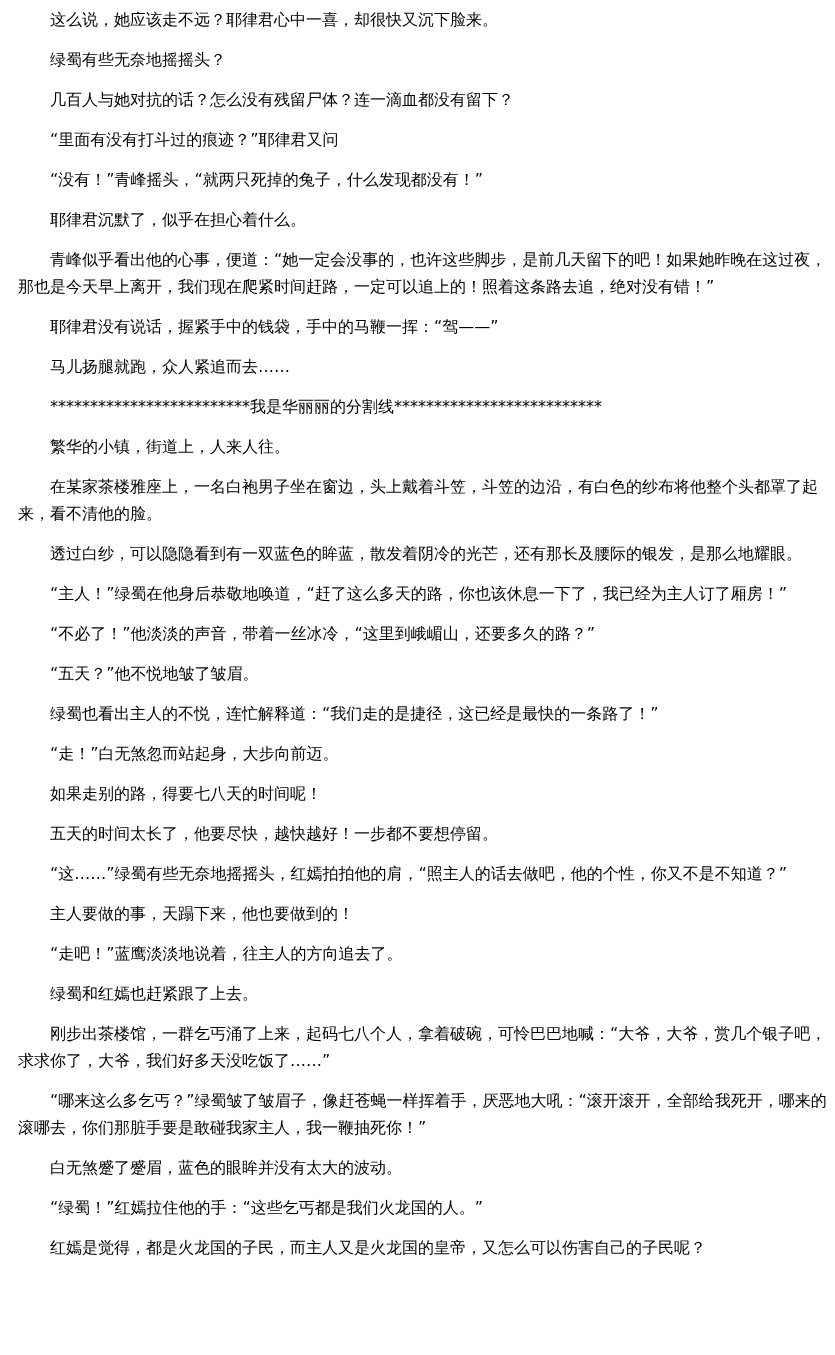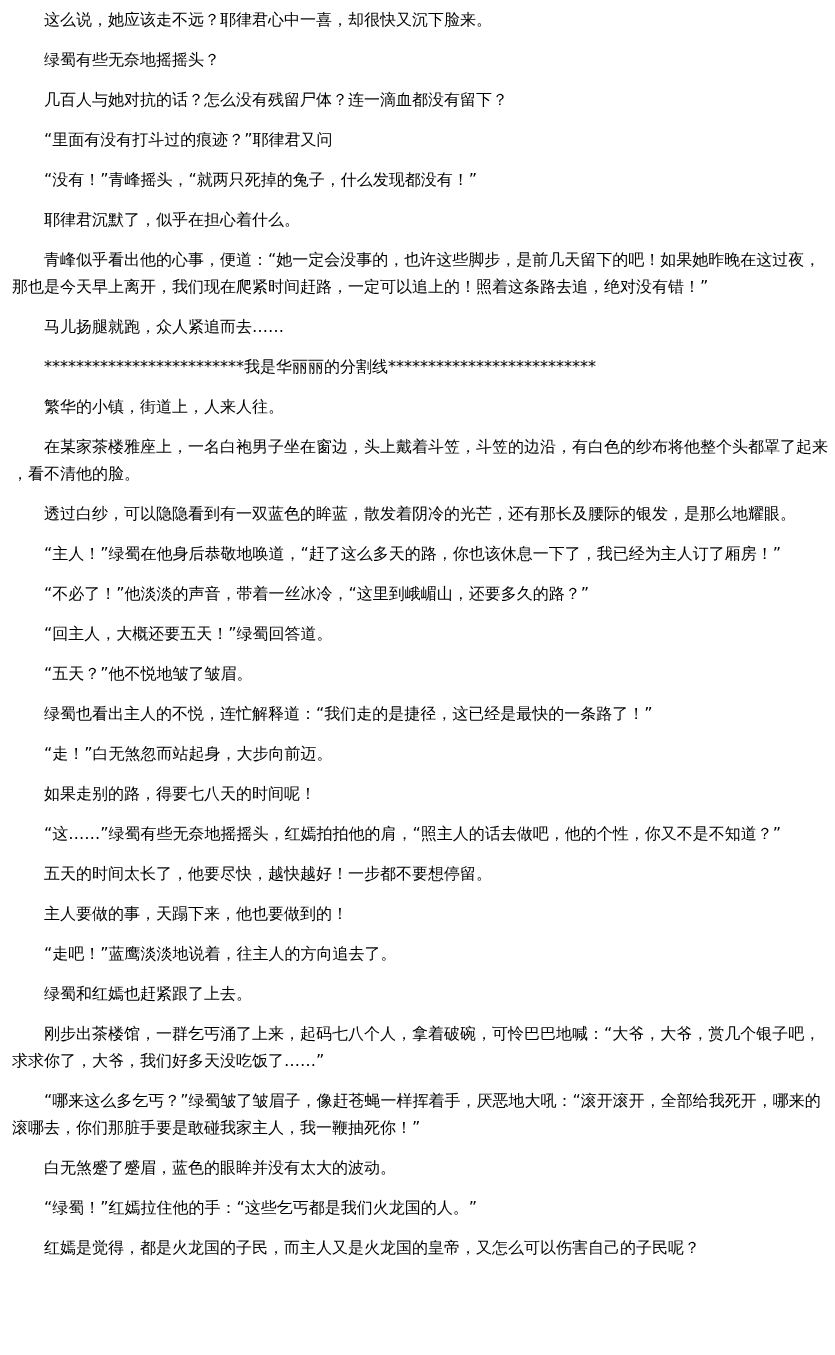--- a/index.html
+++ b/index.html
@@ -10,21 +10,21 @@
   .page {
     width: 835px;
     min-height: 1355px;
     box-sizing: border-box;
     padding: 6px 2px 10px 1px;
     background: #ffffff;
     color: #000000;
     font-family: "DejaVu Sans", "Liberation Sans", sans-serif;
   }
   .para {
-    margin: 0 0 13px 11px;
+    margin: 0 0 13px 17px;
     font-size: 16px;
     line-height: 27px;
     text-indent: 2em;
     word-break: break-all;
     line-break: anywhere;
     white-space: normal;
   }
   .para.separator {
     letter-spacing: 0;
   }
@@ -34,34 +34,34 @@
 
 <main class="page">
   <article class="content">
       <p class="para">这么说，她应该走不远？耶律君心中一喜，却很快又沉下脸来。</p>
       <p class="para">绿蜀有些无奈地摇摇头？</p>
       <p class="para">几百人与她对抗的话？怎么没有残留尸体？连一滴血都没有留下？</p>
       <p class="para">“里面有没有打斗过的痕迹？”耶律君又问</p>
       <p class="para">“没有！”青峰摇头，“就两只死掉的兔子，什么发现都没有！”</p>
       <p class="para">耶律君沉默了，似乎在担心着什么。</p>
       <p class="para">青峰似乎看出他的心事，便道：“她一定会没事的，也许这些脚步，是前几天留下的吧！如果她昨晚在这过夜，那也是今天早上离开，我们现在爬紧时间赶路，一定可以追上的！照着这条路去追，绝对没有错！”</p>
+      <p class="para">耶律君没有说话，握紧手中的钱袋，手中的马鞭一挥：“驾——”</p>
       <p class="para">马儿扬腿就跑，众人紧追而去……</p>
       <p class="para separator">*************************我是华丽丽的分割线**************************</p>
       <p class="para">繁华的小镇，街道上，人来人往。</p>
       <p class="para">在某家茶楼雅座上，一名白袍男子坐在窗边，头上戴着斗笠，斗笠的边沿，有白色的纱布将他整个头都罩了起来，看不清他的脸。</p>
       <p class="para">透过白纱，可以隐隐看到有一双蓝色的眸蓝，散发着阴冷的光芒，还有那长及腰际的银发，是那么地耀眼。</p>
       <p class="para">“主人！”绿蜀在他身后恭敬地唤道，“赶了这么多天的路，你也该休息一下了，我已经为主人订了厢房！”</p>
       <p class="para">“不必了！”他淡淡的声音，带着一丝冰冷，“这里到峨嵋山，还要多久的路？”</p>
-      <p class="para">“回主人，大概还要五天！”绿蜀回答道。</p>
       <p class="para">“五天？”他不悦地皱了皱眉。</p>
       <p class="para">绿蜀也看出主人的不悦，连忙解释道：“我们走的是捷径，这已经是最快的一条路了！”</p>
       <p class="para">“走！”白无煞忽而站起身，大步向前迈。</p>
       <p class="para">如果走别的路，得要七八天的时间呢！</p>
+      <p class="para">五天的时间太长了，他要尽快，越快越好！一步都不要想停留。</p>
       <p class="para">“这……”绿蜀有些无奈地摇摇头，红嫣拍拍他的肩，“照主人的话去做吧，他的个性，你又不是不知道？”</p>
-      <p class="para">五天的时间太长了，他要尽快，越快越好！一步都不要想停留。</p>
       <p class="para">主人要做的事，天蹋下来，他也要做到的！</p>
       <p class="para">“走吧！”蓝鹰淡淡地说着，往主人的方向追去了。</p>
       <p class="para">绿蜀和红嫣也赶紧跟了上去。</p>
       <p class="para">刚步出茶楼馆，一群乞丐涌了上来，起码七八个人，拿着破碗，可怜巴巴地喊：“大爷，大爷，赏几个银子吧，求求你了，大爷，我们好多天没吃饭了……”</p>
       <p class="para">“哪来这么多乞丐？”绿蜀皱了皱眉子，像赶苍蝇一样挥着手，厌恶地大吼：“滚开滚开，全部给我死开，哪来的滚哪去，你们那脏手要是敢碰我家主人，我一鞭抽死你！”</p>
       <p class="para">白无煞蹙了蹙眉，蓝色的眼眸并没有太大的波动。</p>
       <p class="para">“绿蜀！”红嫣拉住他的手：“这些乞丐都是我们火龙国的人。”</p>
       <p class="para">红嫣是觉得，都是火龙国的子民，而主人又是火龙国的皇帝，又怎么可以伤害自己的子民呢？</p>
     </article>
 </main>

